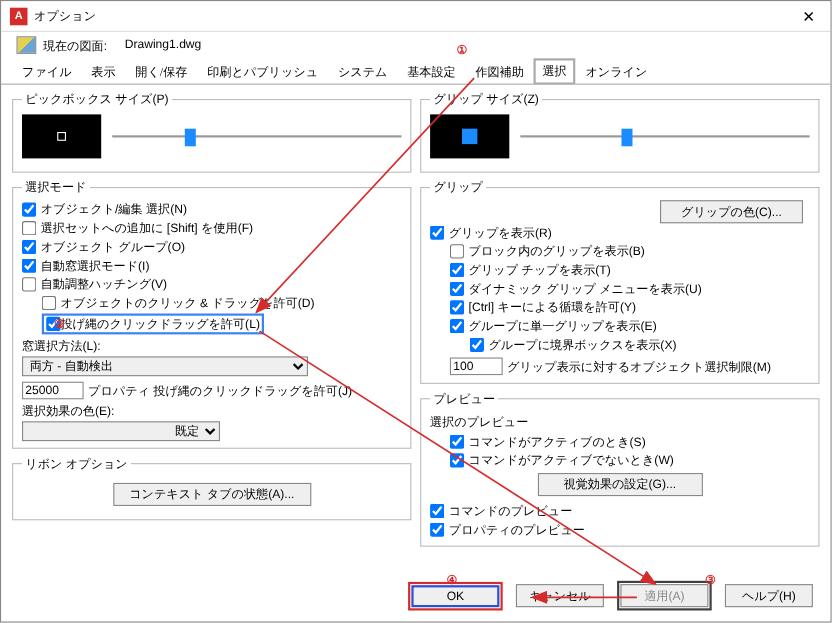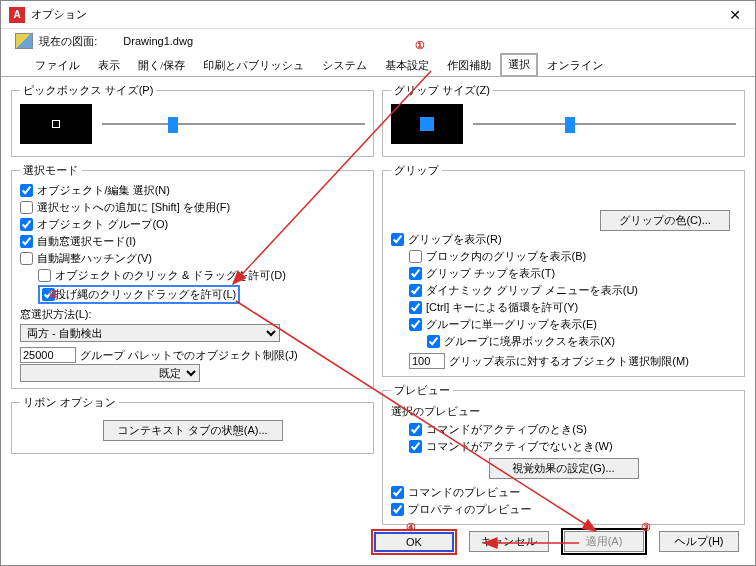--- a/index.html
+++ b/index.html
@@ -42,21 +42,21 @@
   padding: 4px 30px 4px 14px;
   gap: 6px;
 }
 .drawing-icon {
   width: 18px; height: 16px;
   background: linear-gradient(135deg,#e6d050 50%,#6aa3d6 50%);
   border: 1px solid #888;
 }
 .tabs {
   display: flex;
-  padding: 0 25px;
+  padding: 0 10px;
   border-bottom: 1px solid #aaa;
   font-size: 11px;
   font-family: Liberation Serif, serif;
 }
 .tab {
   padding: 4px 8px;
   border: 1px solid transparent;
   border-bottom: none;
   margin-bottom: -1px;
   cursor: pointer;
@@ -168,51 +168,51 @@
   gap: 12px;
   align-items: center;
 }
 .footer .btn { width: 80px; }
 .btn-ok {
   border: 2px solid #d62b2b;
   padding: 1px;
 }
 .btn-ok .btn { border: 2px solid #2b4fd6; }
 .btn-apply {
-  border: 2px solid #000000;
+  border: 2px solid #404040;
   padding: 1px;
 }
 .btn-apply .btn { color: #888; }
 .num-label {
   color: #d62b2b;
   font-size: 11px;
   font-weight: bold;
   position: absolute;
 }
 svg.annot {
   position: absolute;
   top: 0; left: 0;
   width: 756px; height: 566px;
   pointer-events: none;
 }
-.right-align { text-align: right; padding-right: 6px; margin-top: 28px; }
+.right-align { text-align: right; padding-right: 6px; }
 </style>
 </head>
 <body>
 
 <div class="titlebar">
   <div class="icon">A</div>
   <span>オプション</span>
   <span class="close">✕</span>
 </div>
 
 <div class="drawing-row">
   <div class="drawing-icon"></div>
   <span>現在の図面:</span>
-  <span style="margin-left:20px;">Drawing1.dwg</span>
+  <span style="margin-left:10px;">Drawing1.dwg</span>
 </div>
 
 <div class="tabs">
   <div class="tab"><span>ファイル</span></div>
   <div class="tab"><span>表示</span></div>
   <div class="tab"><span>開く/保存</span></div>
   <div class="tab"><span>印刷とパブリッシュ</span></div>
   <div class="tab"><span>システム</span></div>
   <div class="tab"><span>基本設定</span></div>
   <div class="tab"><span>作図補助</span></div>
@@ -271,23 +271,24 @@
           </span>
         </div>
 
       <div class="lbl">窓選択方法(L):</div>
       <select style="width:260px;">
         <option>両方 - 自動検出</option>
       </select>
 
       <div class="chk-row" style="margin-top:4px;">
         <input type="text" style="width: 56px;" value="25000">
-        <span>グループ パレットでのオブジェクト制限(J)</span>
-      </div>
-
+        <span>プロパティ 投げ縄のクリックドラッグを許可(J)</span>
+      </div>
+
+      <div class="lbl">選択効果の色(E):</div>
       <select style="width:180px;text-align:right;">
         <option><span class="swatch"></span><span>既定</span></option>
       </select>
     </fieldset>
 
     <fieldset>
       <legend>リボン オプション</legend>
       <div style="text-align:center; padding:6px 0;">
         <span class="btn wide">コンテキスト タブの状態(A)...</span>
       </div>
@@ -336,21 +337,21 @@
       <div class="chk-row indent-1">
           <input type="checkbox" checked="" style="">
           <span>グループに単一グリップを表示(E)</span>
         </div>
       <div class="chk-row indent-2">
           <input type="checkbox" checked="" style="">
           <span>グループに境界ボックスを表示(X)</span>
         </div>
 
       <div class="chk-row indent-1" style="margin-top:2px;">
-        <input type="text" style="width: 36px;" value="100">
+        <input type="text" style="width: 48px;" value="100">
         <span>グリップ表示に対するオブジェクト選択制限(M)</span>
       </div>
     </fieldset>
 
     <fieldset>
       <legend>プレビュー</legend>
       <div class="lbl">選択のプレビュー</div>
       <div class="chk-row indent-1">
           <input type="checkbox" checked="" style="">
           <span>コマンドがアクティブのとき(S)</span>

